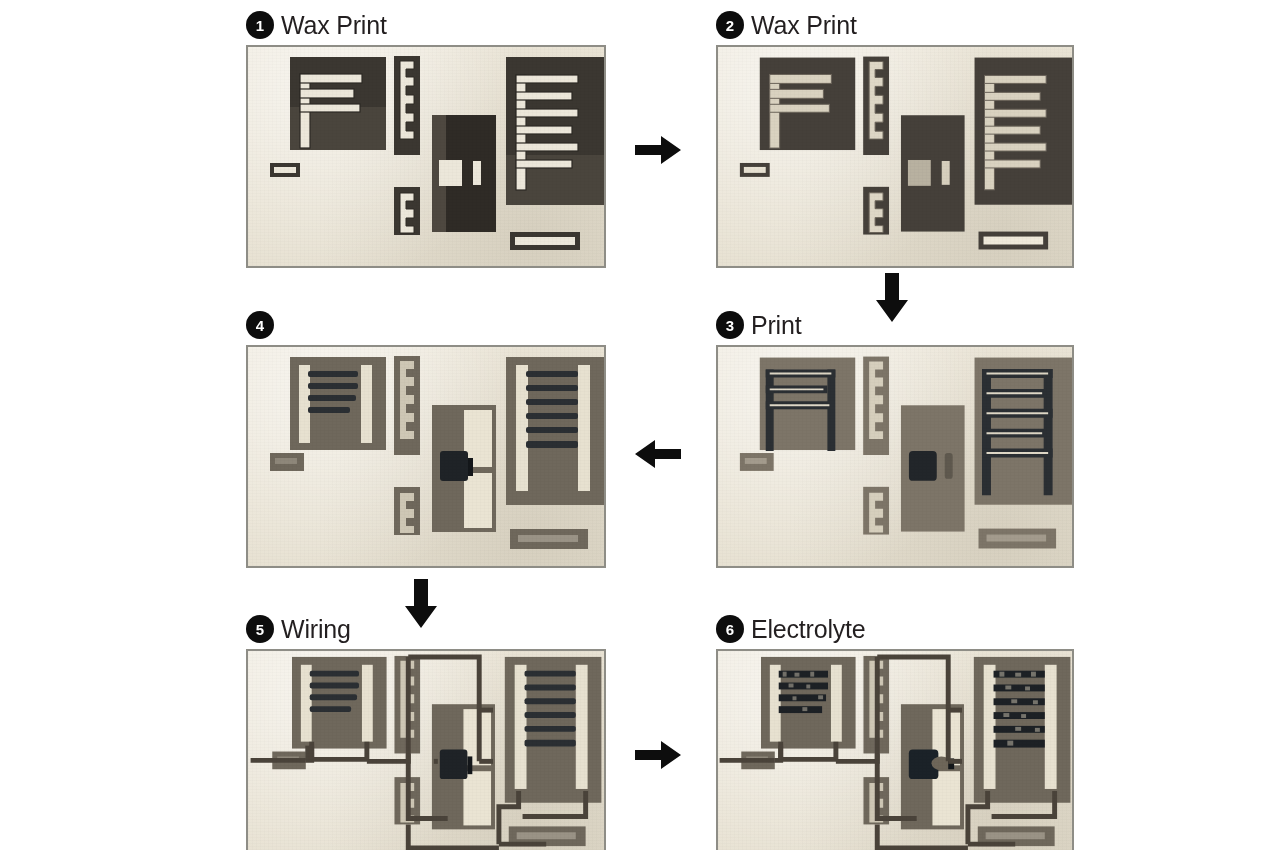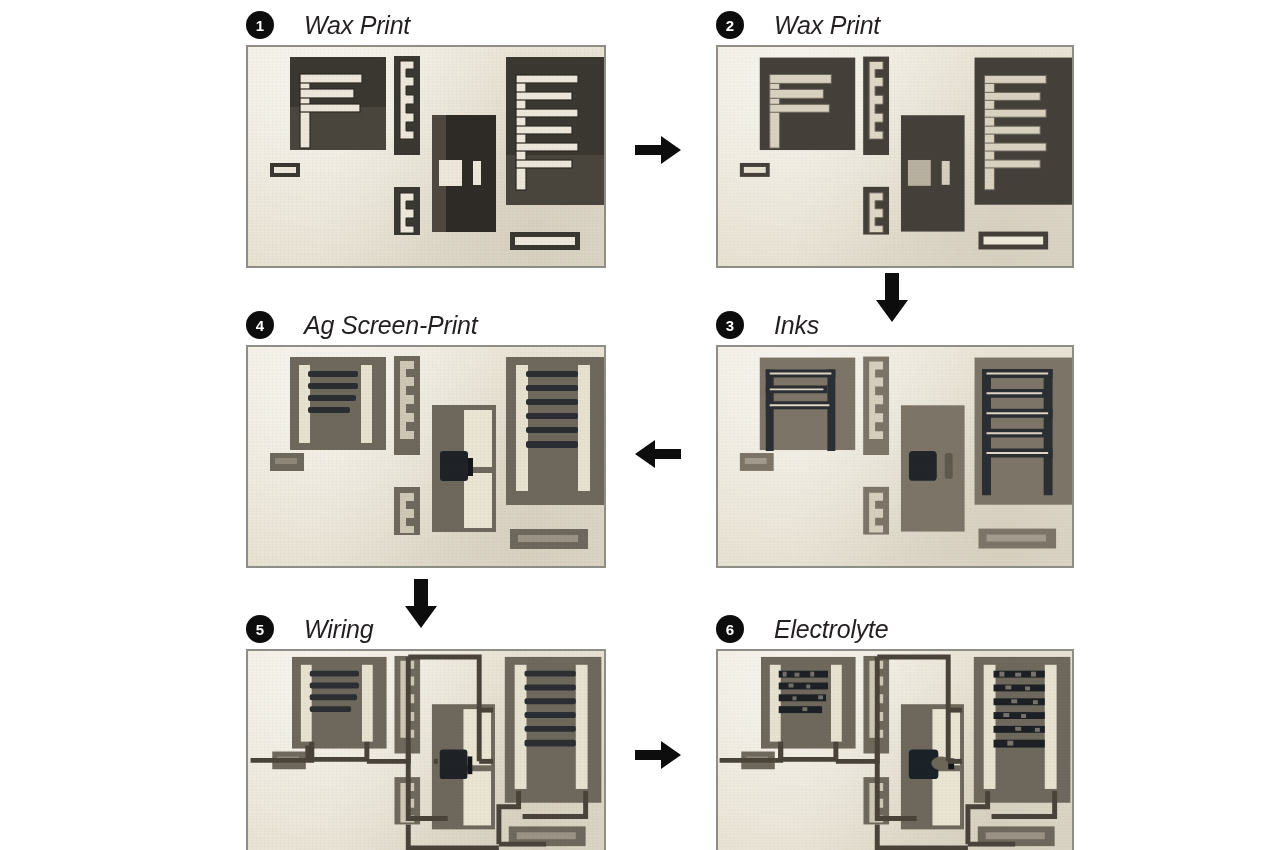--- a/index.html
+++ b/index.html
@@ -13,22 +13,22 @@
   
   .step{position:absolute;}
   .step-head{display:flex;align-items:center;height:34px;margin-bottom:3px;}
   .badge{
     width:28px;height:28px;border-radius:50%;background:#0d0d0d;color:#fff;
     display:flex;align-items:center;justify-content:center;
     font-size:15px;font-weight:bold;line-height:1;flex:0 0 auto;
     font-family:"Liberation Sans", sans-serif;
   }
   .step-title{
-    margin-left:30px;font-size:25px;color:#231f20;letter-spacing:-0.2px;
-    white-space:nowrap;font-family:"Liberation Sans", sans-serif;font-style:italic;
+    margin-left:7px;font-size:25px;color:#231f20;letter-spacing:-0.2px;
+    white-space:nowrap;font-family:"Liberation Sans", sans-serif;
   }
 
   
   .panel{
     position:relative;box-sizing:border-box;
     border:2px solid #8e8d86;
     background:#eae5d8;
     overflow:hidden;
   }
   .panel .paper{
@@ -164,21 +164,20 @@
         </g>
         <rect x="267" y="190" width="60" height="8" fill="#efe9da"></rect>
       </svg>
       <div class="grain"></div>
     </div>
   </div>
 
   <div class="step" style="left:246px;top:308px;">
     <div class="step-head">
       <div class="badge">4</div>
-      <div class="step-title">Ag Screen-Print</div>
     </div>
     <div class="panel" style="width:360px;height:223px;">
       <div class="paper"></div>
       <svg width="356" height="219" viewBox="0 0 356 219">
         <g fill="#6f685c">
           <rect x="42" y="10" width="96" height="93"></rect>
           <rect x="146" y="9" width="26" height="99"></rect>
           <rect x="146" y="140" width="26" height="48"></rect>
           <rect x="184" y="58" width="64" height="127"></rect>
           <rect x="258" y="10" width="98" height="148"></rect>
@@ -222,21 +221,21 @@
         <rect x="27" y="111" width="22" height="6" fill="#8e877a"></rect>
         <rect x="270" y="188" width="60" height="7" fill="#9a9386"></rect>
       </svg>
       <div class="grain"></div>
     </div>
   </div>
 
   <div class="step" style="left:716px;top:308px;">
     <div class="step-head">
       <div class="badge">3</div>
-      <div class="step-title">Inks</div>
+      <div class="step-title">Print</div>
     </div>
     <div class="panel" style="width:358px;height:223px;">
       <div class="paper"></div>
       <svg width="354" height="219" viewBox="0 0 356 219">
         <g fill="#7d7568">
           <rect x="42" y="10" width="96" height="93"></rect>
           <rect x="146" y="9" width="26" height="99"></rect>
           <rect x="146" y="140" width="26" height="48"></rect>
           <rect x="184" y="58" width="64" height="127"></rect>
           <rect x="258" y="10" width="98" height="148"></rect>

